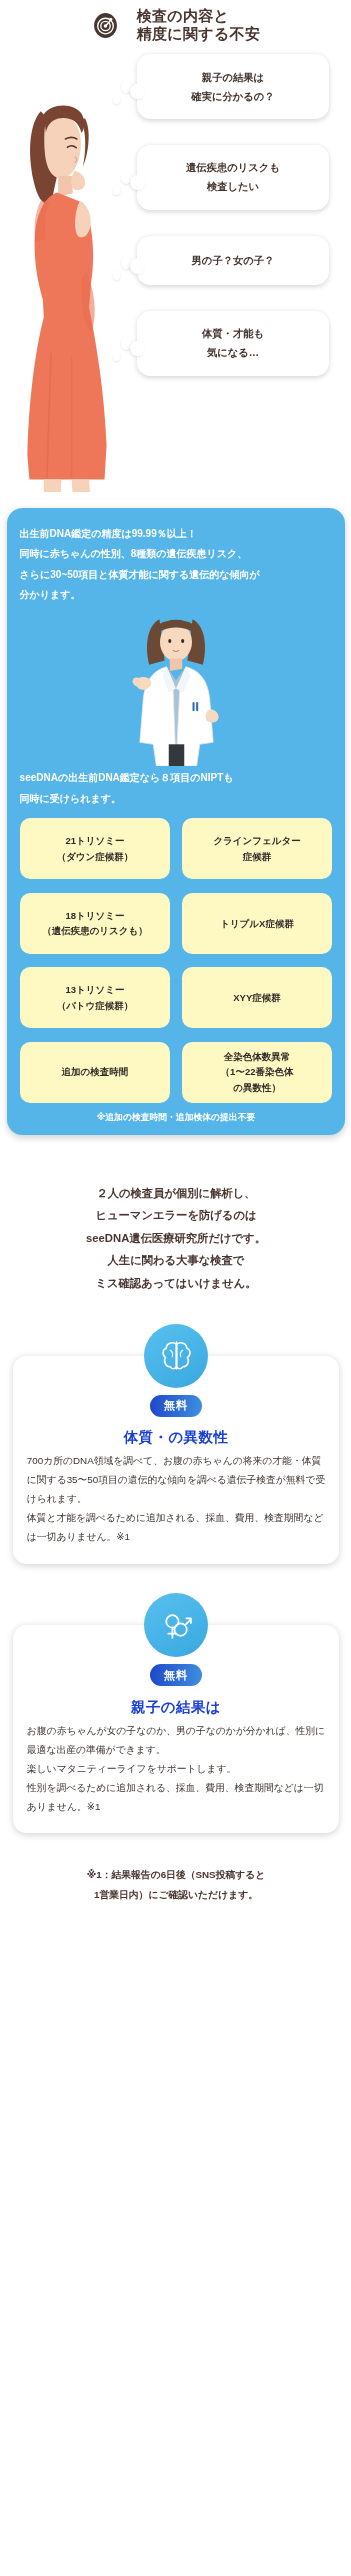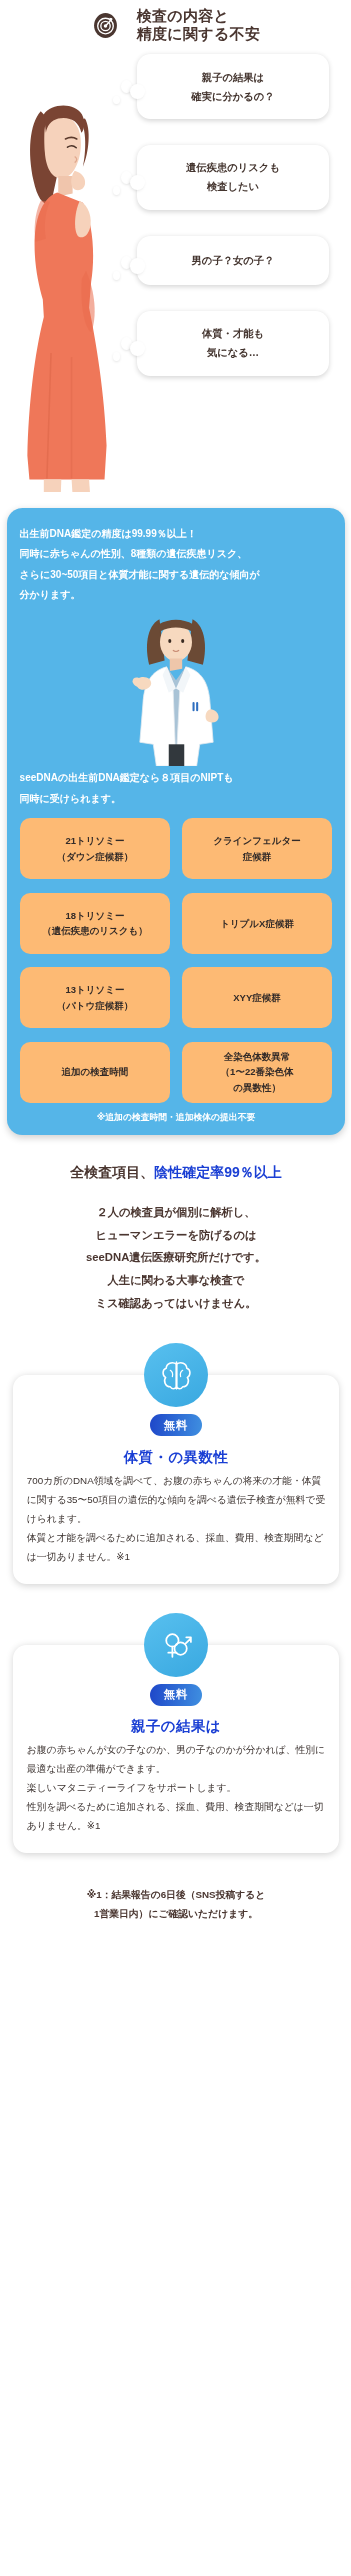--- a/index.html
+++ b/index.html
@@ -111,21 +111,21 @@
     line-height:2.05;
     white-space:pre-line;
     margin-bottom:9.3px;
   }
   .cond-grid{
     display:grid;
     grid-template-columns:1fr 1fr;
     gap:13.4px 11.3px;
   }
   .cond-box{
-    background:#fdba74;
+    background:#fef9c3;
     border-radius:10.3px;
     min-height:61px;
     display:flex;
     align-items:center;
     justify-content:center;
     text-align:center;
     padding:5.2px 3.1px;
     color:#332b28;
     font-size:9.5px;
     font-weight:bold;
@@ -355,23 +355,20 @@
     <div class="cond-box">追加の検査時間</div>
     <div class="cond-box">全染色体数異常
 （1〜22番染色体
 の異数性）</div>
   </div>
 
   <div class="bp-note">※追加の検査時間・追加検体の提出不要</div>
 </div>
 
 <div class="acc-wrap">
-  <div class="acc-head">
-    <span>全検査項目、</span><span class="blue">陰性確定率99％以上</span>
-  </div>
   <div class="acc-body">２人の検査員が個別に解析し、
 ヒューマンエラーを防げるのは
 seeDNA遺伝医療研究所だけです。
 人生に関わる大事な検査で
 ミス確認あってはいけません。</div>
 </div>
 
 <div class="feat-card">
   <div class="feat-badge-circle">
     <svg viewBox="0 0 72 72">

